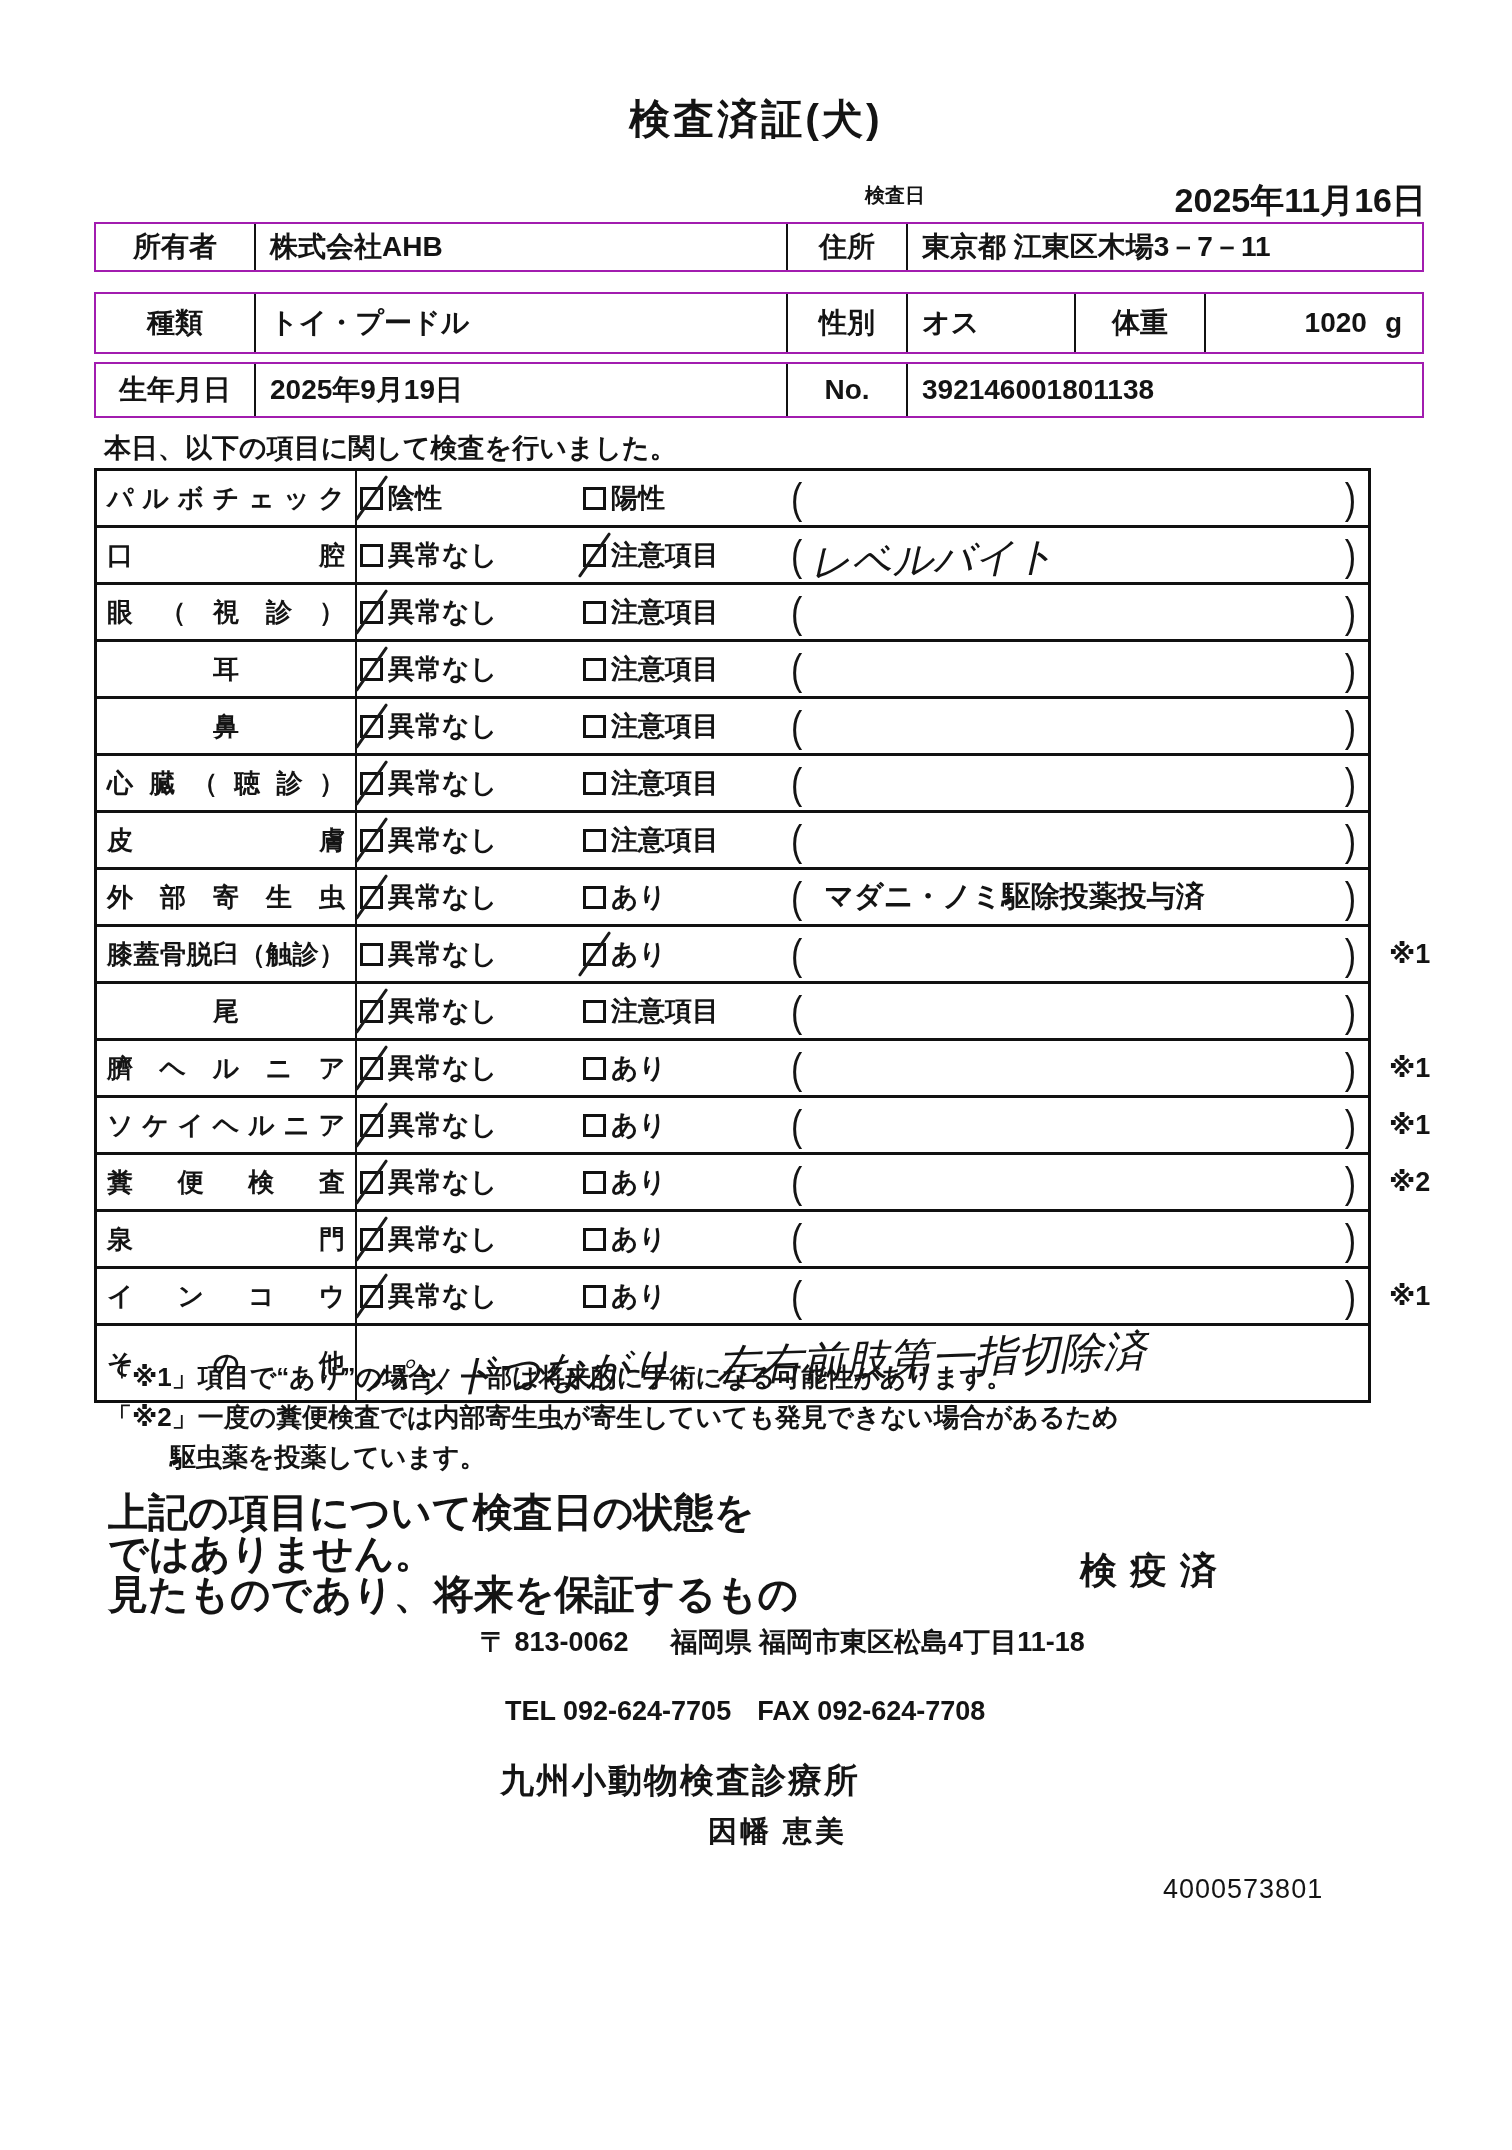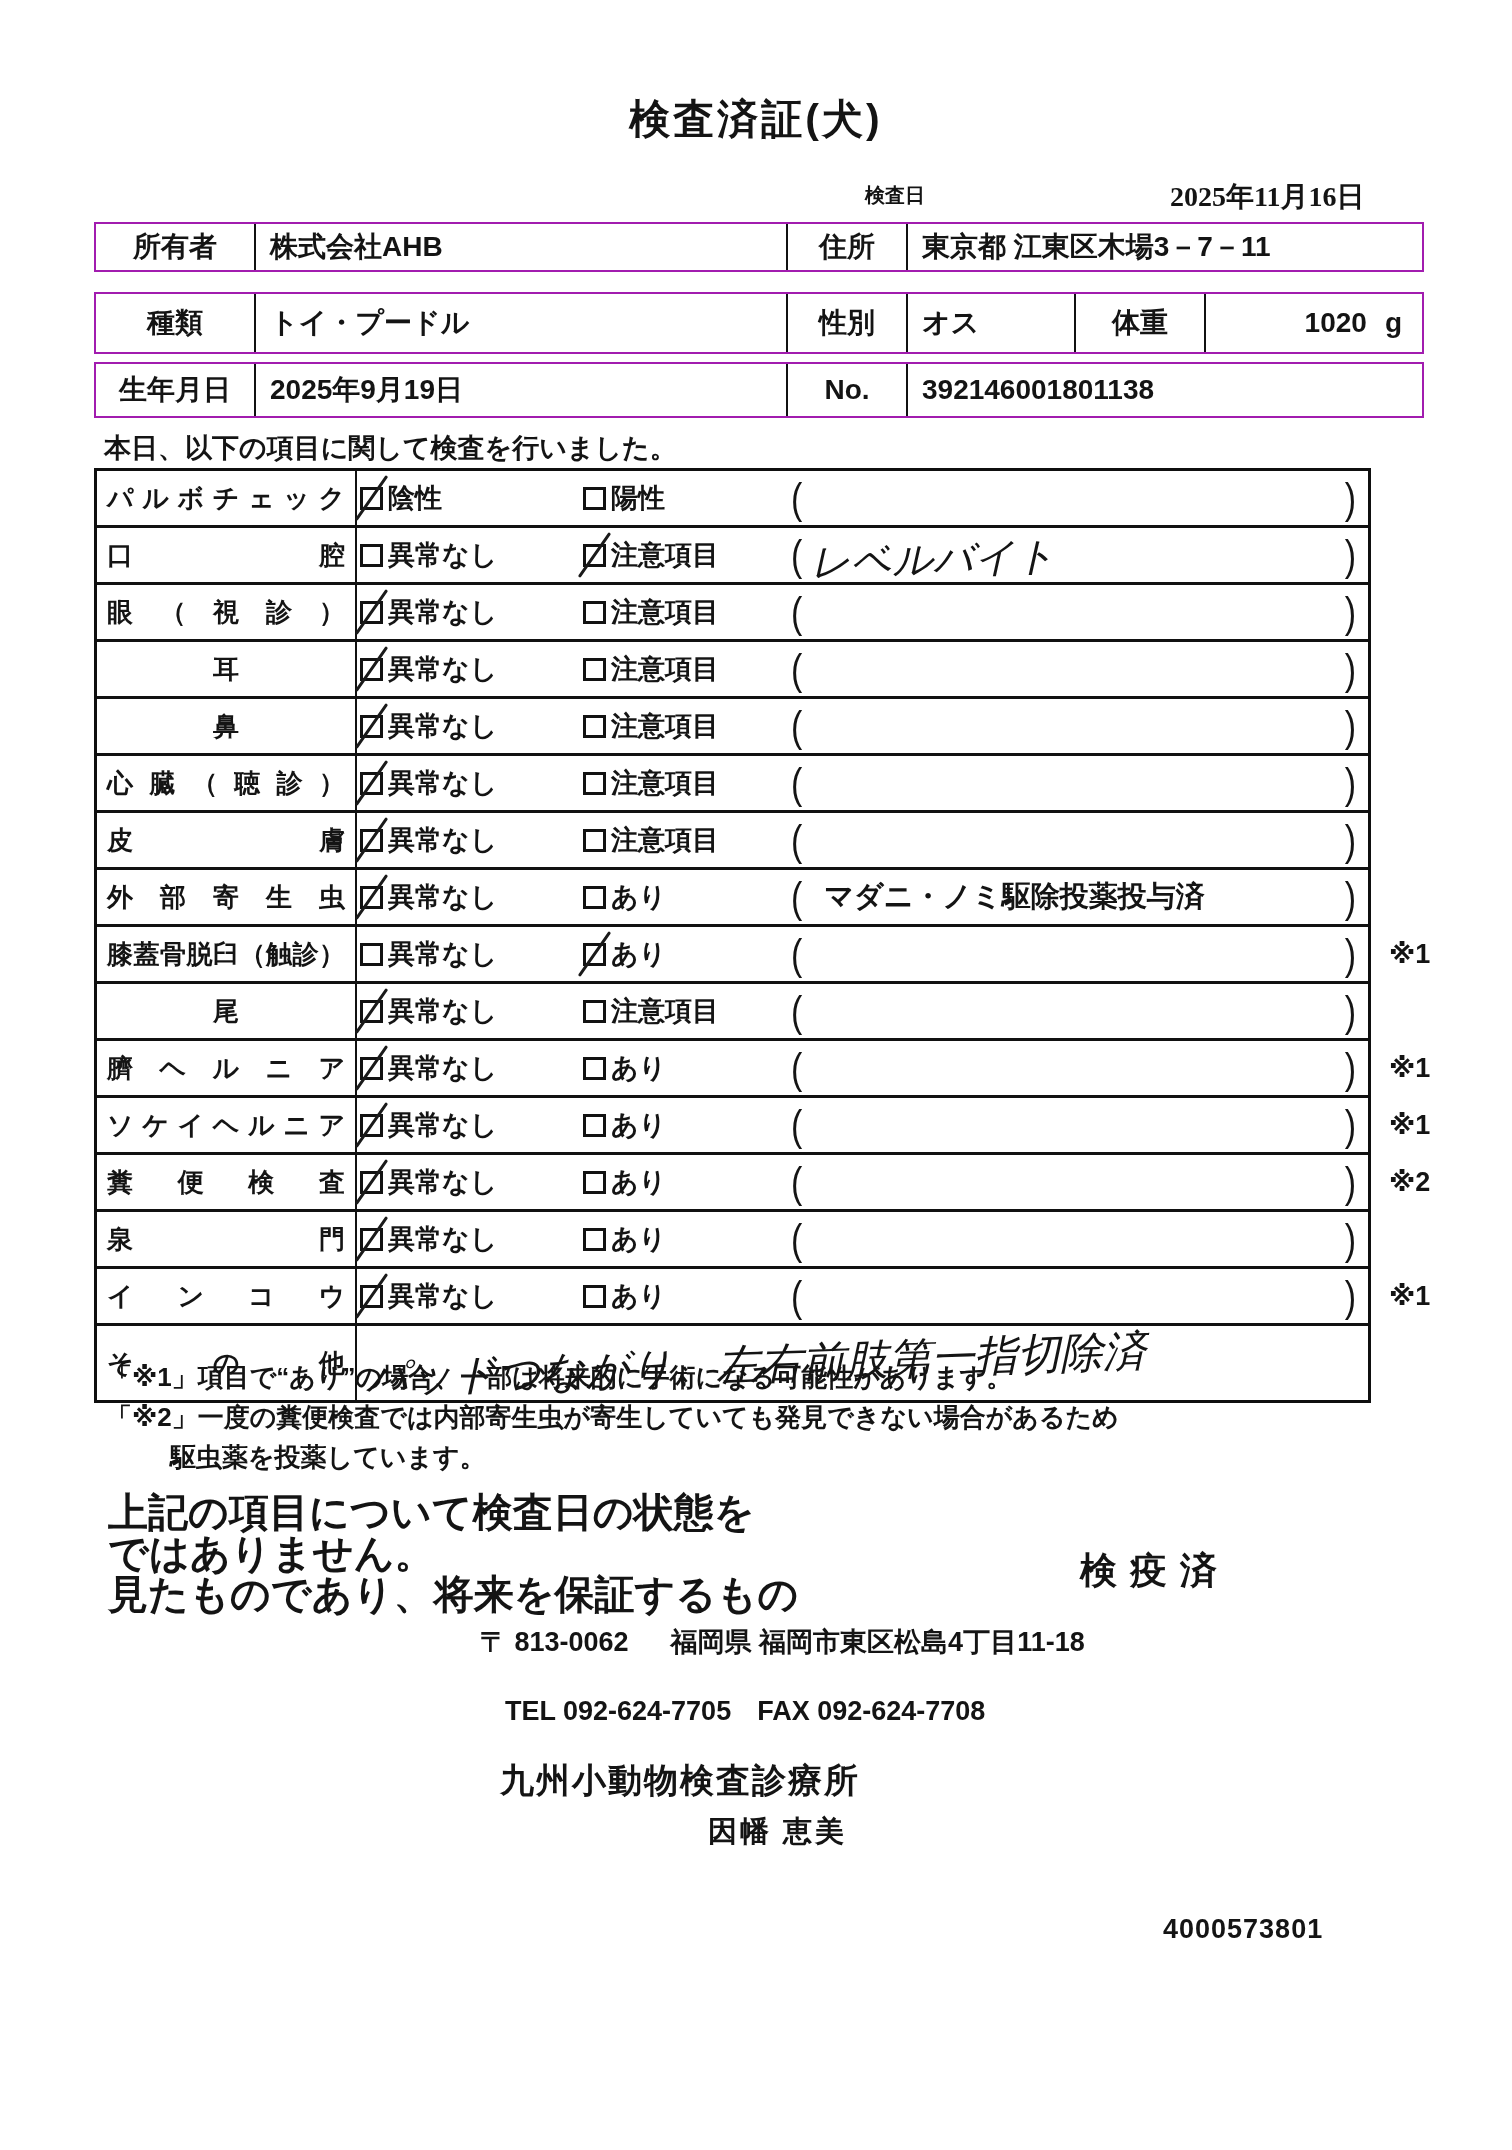--- a/index.html
+++ b/index.html
@@ -5,22 +5,22 @@
   html,body{margin:0;padding:0;background:#e8e8e8;}
   .page{
     position:relative;width:1512px;height:2150px;background:#ffffff;
     font-family:"Liberation Sans","DejaVu Sans",sans-serif;color:#141414;
     overflow:hidden;margin:0 auto;
   }
   
   .title{position:absolute;top:92px;left:0;right:0;text-align:center;
     font-size:41px;font-weight:700;letter-spacing:3px;}
   .insp-label{position:absolute;top:182px;left:865px;font-size:20px;font-weight:600;}
-  .insp-date{position:absolute;top:178px;left:1170px;width:256px;text-align:left;
-    font-size:28px;font-weight:600;font-family:Liberation Serif, serif;}
+  .insp-date{position:absolute;top:178px;left:1170px;width:256px;text-align:right;
+    font-size:34px;font-weight:600;}
   
   .box-table{position:absolute;left:94px;width:1330px;border:2px solid #a21caf;
     display:flex;background:#fff;box-sizing:border-box;}
   .box1{top:222px;height:50px;}
   .box2{top:292px;height:62px;}
   .box3{top:362px;height:56px;}
   .cell{display:flex;align-items:center;justify-content:center;
     font-size:28px;font-weight:600;border-left:2.5px solid #111;box-sizing:border-box;}
   .cell:first-child{border-left:none;}
   .cell.value{justify-content:flex-start;padding:0 14px;}
@@ -73,21 +73,21 @@
   .stamp{position:absolute;left:1080px;top:1546px;font-size:37px;font-weight:600;
     letter-spacing:13px;}
   .postal{position:absolute;left:480px;top:1624px;font-size:27px;font-weight:600;
     display:flex;gap:42px;white-space:nowrap;}
   .telfax{position:absolute;left:505px;top:1696px;font-size:27px;font-weight:600;
     display:flex;gap:26px;white-space:nowrap;}
   .clinic-name{position:absolute;left:500px;top:1758px;font-size:34px;font-weight:700;
     letter-spacing:2px;}
   .examiner{position:absolute;left:708px;top:1812px;font-size:29px;font-weight:600;
     letter-spacing:3px;}
-  .serial{position:absolute;left:1163px;top:1914px;font-size:27px;font-weight:700;
+  .serial{position:absolute;left:1163px;top:1874px;font-size:27px;font-weight:400;
     letter-spacing:1px;}
 </style>
 </head>
 <body>
 
 <div class="page">
 
   <div class="title">検査済証(犬)</div>
 
   <div class="insp-label">検査日</div>

